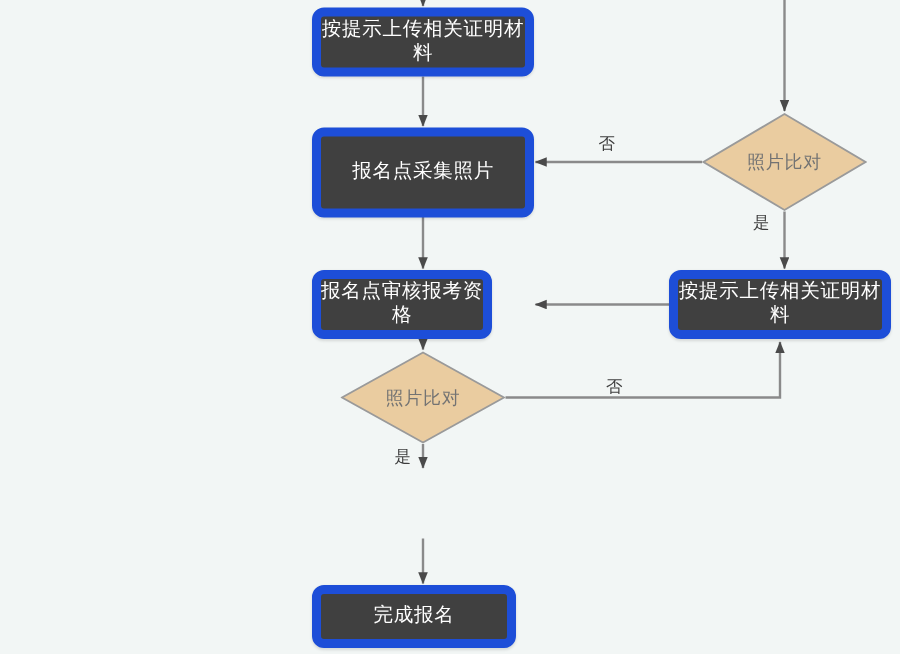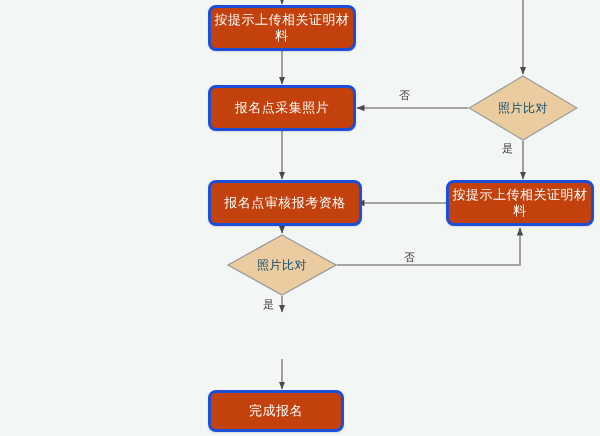--- a/index.html
+++ b/index.html
@@ -29,39 +29,39 @@
     display: flex;
     align-items: center;
     justify-content: center;
     text-align: center;
     color: #ffffff;
     font-size: 13px;
     letter-spacing: 0.5px;
     line-height: 1.2;
   }
   .node.process {
-    background: #c2410c;
-    border: 3px solid #1d4ed8;
+    background: #404040;
+    border: 6px solid #1d4ed8;
     border-radius: 8px;
     box-shadow: 0 1px 2px rgba(0,0,0,0.12);
   }
   .node.decision-wrap {
     background: transparent;
     border: none;
   }
   .diamond-shape {
     position: absolute;
     left: 0; top: 0;
     width: 100%;
     height: 100%;
   }
   .diamond-label {
     position: relative;
     z-index: 2;
-    color: #0c4a6e;
+    color: #737373;
     font-size: 12px;
     letter-spacing: 0.5px;
   }
   .edge-label {
     position: absolute;
     color: #3d3d3d;
     font-size: 11px;
     background: transparent;
     white-space: nowrap;
     line-height: 1;
@@ -101,32 +101,32 @@
       <path d="M282,296 L282,312" marker-end="url(#arrow)"></path>
       
       <path d="M282,359 L282,389" marker-end="url(#arrow)"></path>
     </g>
   </svg>
 
   <div class="node process" style="left:208px; top:5px; width:148px; height:46px;">
     <span>按提示上传相关证明材料</span>
   </div>
 
-  <div class="node process" style="left:208px; top:85px; width:148px; height:46px;">
+  <div class="node process" style="left:208px; top:85px; width:148px; height:60px;">
     <span>报名点采集照片</span>
   </div>
 
   <div class="node decision-wrap" style="left:468px; top:75px; width:110px; height:66px;">
     <svg class="diamond-shape" viewBox="0 0 110 66" preserveAspectRatio="none">
       <polygon points="55,1 109,33 55,65 1,33" fill="#eacca0" stroke="#9a9a9a" stroke-width="1.2"></polygon>
     </svg>
     <span class="diamond-label">照片比对</span>
   </div>
 
-  <div class="node process" style="left:208px; top:180px; width:154px; height:46px;">
+  <div class="node process" style="left:208px; top:180px; width:120px; height:46px;">
     <span>报名点审核报考资格</span>
   </div>
 
   <div class="node process" style="left:446px; top:180px; width:148px; height:46px;">
     <span>按提示上传相关证明材料</span>
   </div>
 
   <div class="node decision-wrap" style="left:227px; top:234px; width:110px; height:62px;">
     <svg class="diamond-shape" viewBox="0 0 110 62" preserveAspectRatio="none">
       <polygon points="55,1 109,31 55,61 1,31" fill="#eacca0" stroke="#9a9a9a" stroke-width="1.2"></polygon>

